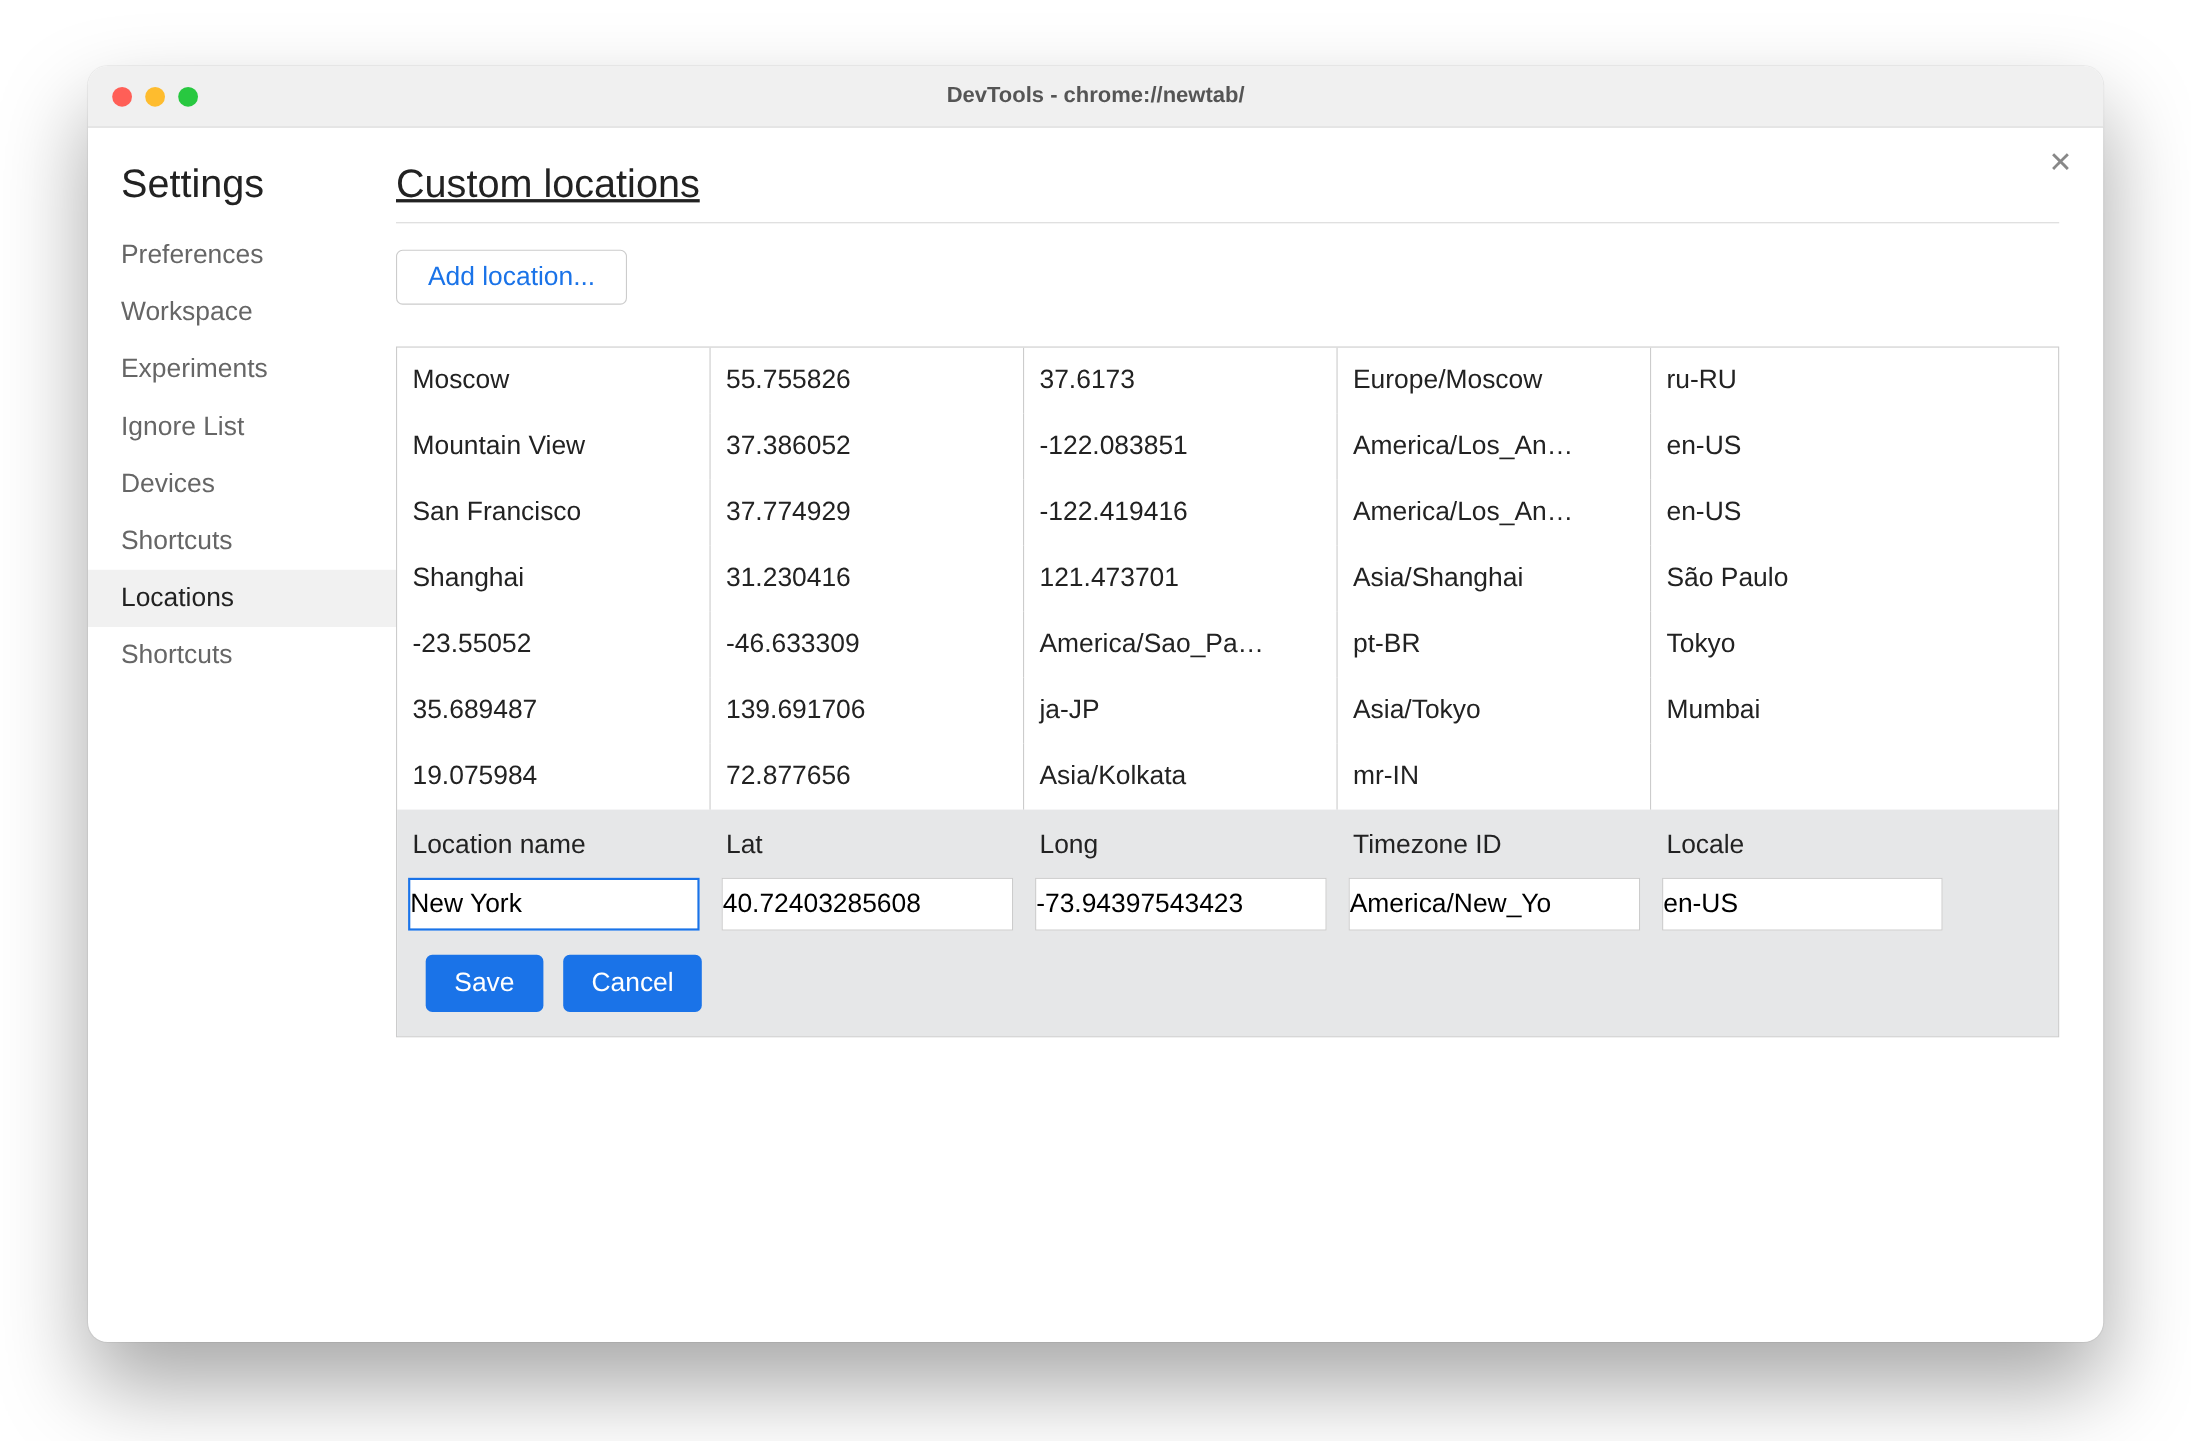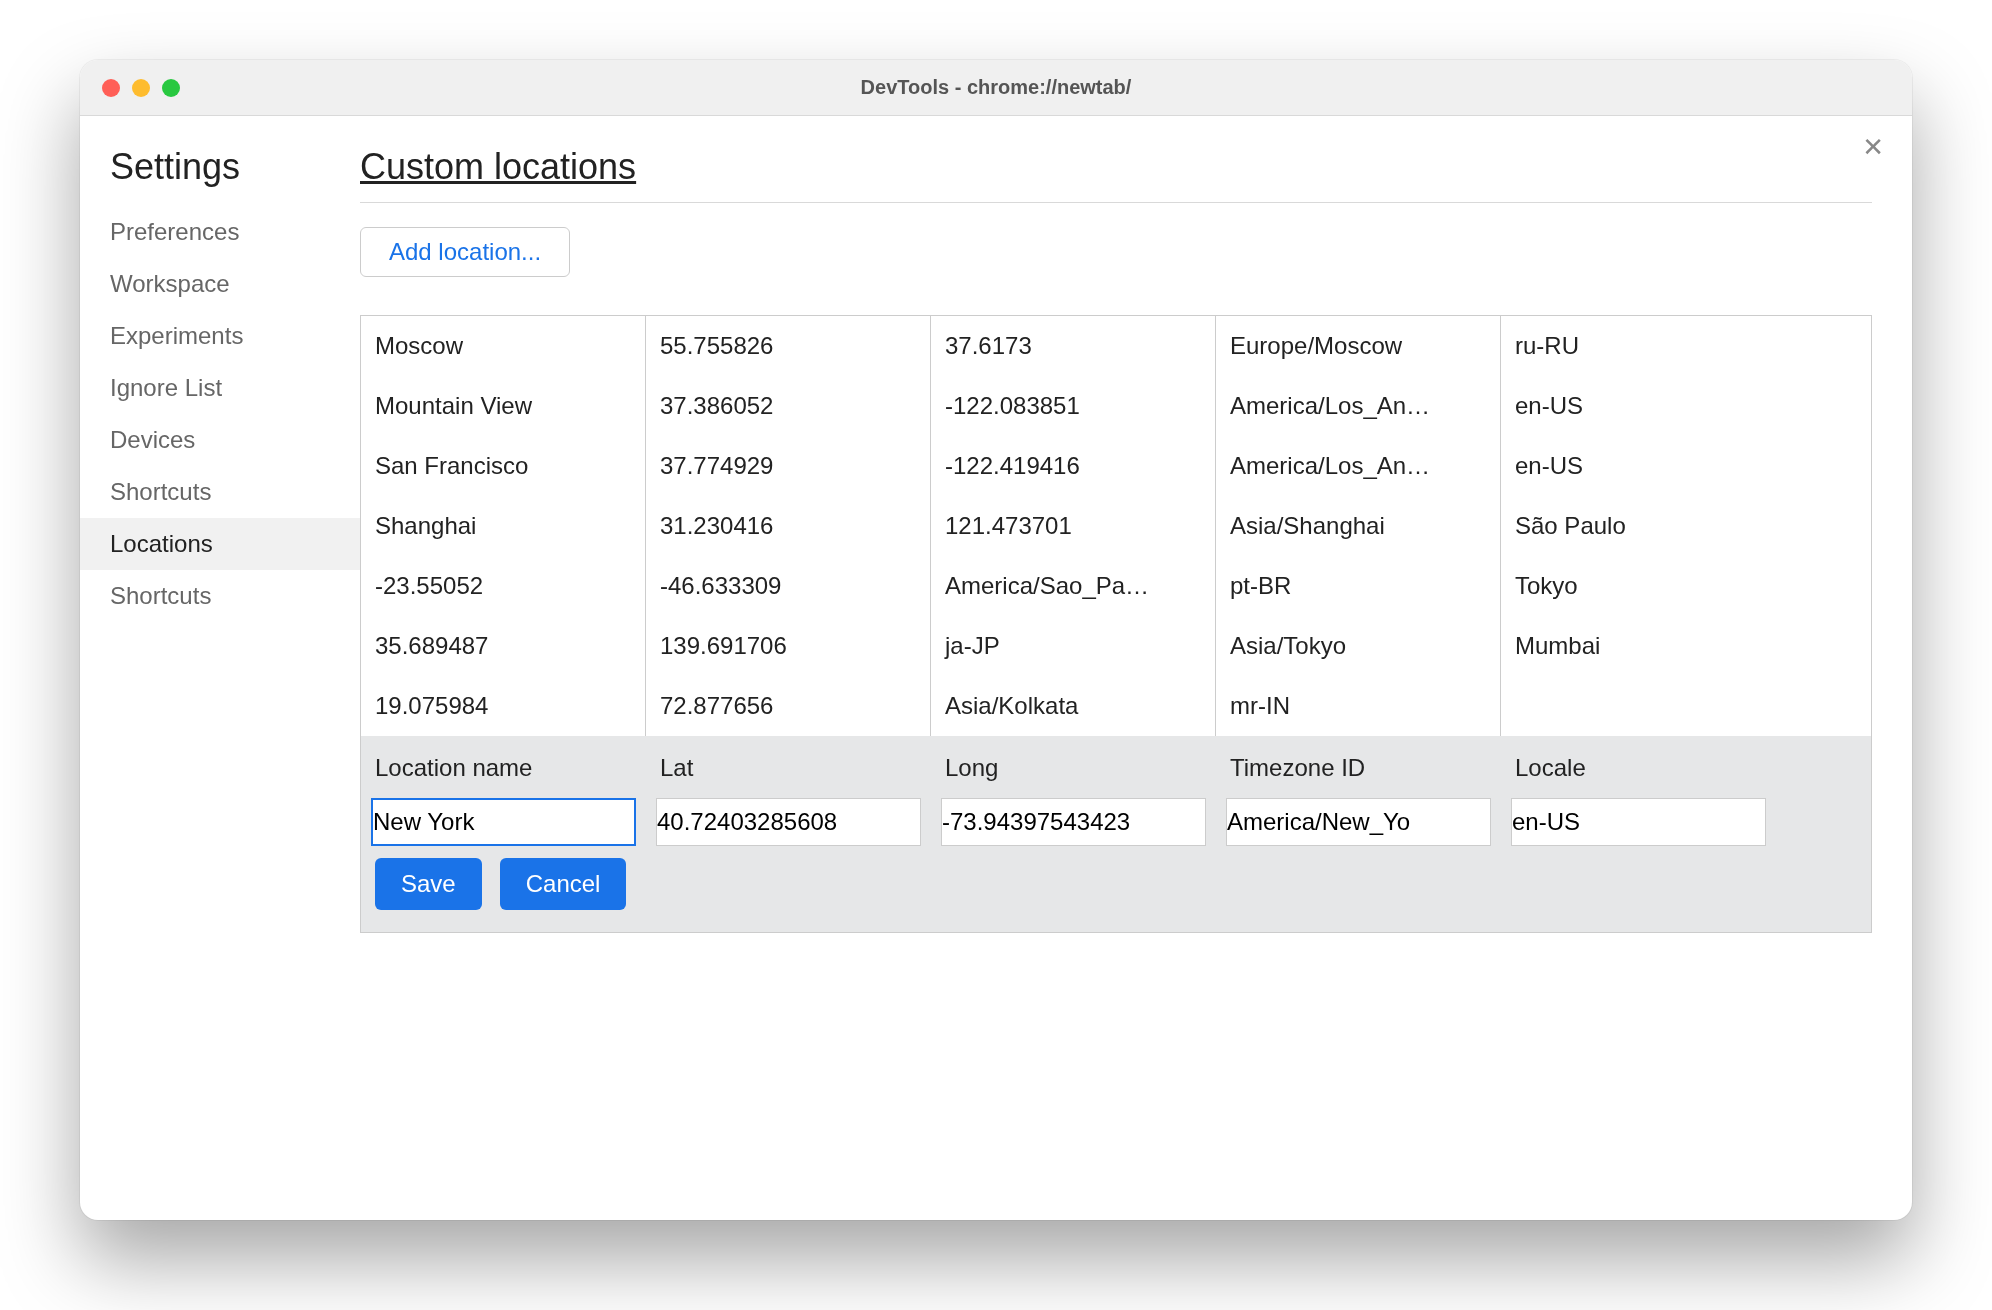--- a/index.html
+++ b/index.html
@@ -152,21 +152,22 @@
       background: #fff;
       font-family: inherit;
     }
     .editor input.focused {
       border: 2px solid #1a73e8;
       outline: none;
     }
     .btn-row {
       display: flex;
       gap: 18px;
-      padding: 12px 14px 0 14px;
+      padding: 22px 14px 0 14px;
+      margin-left: 12px;
     }
     .btn {
       padding: 12px 26px;
       background: #1a73e8;
       color: #fff;
       border: none;
       border-radius: 6px;
       font-size: 24px;
       cursor: pointer;
     }

